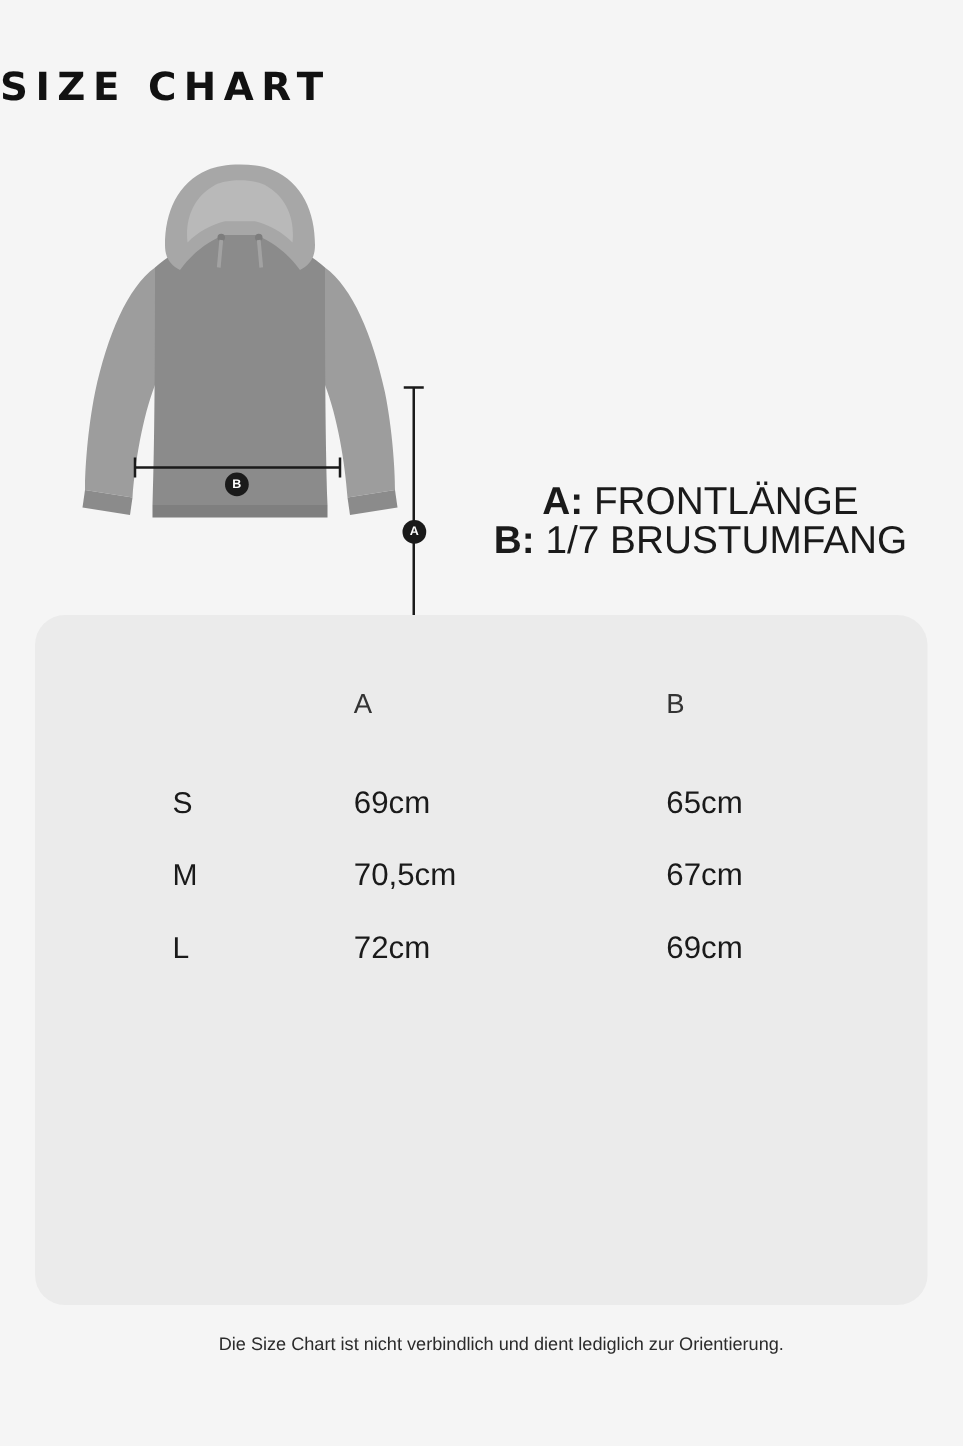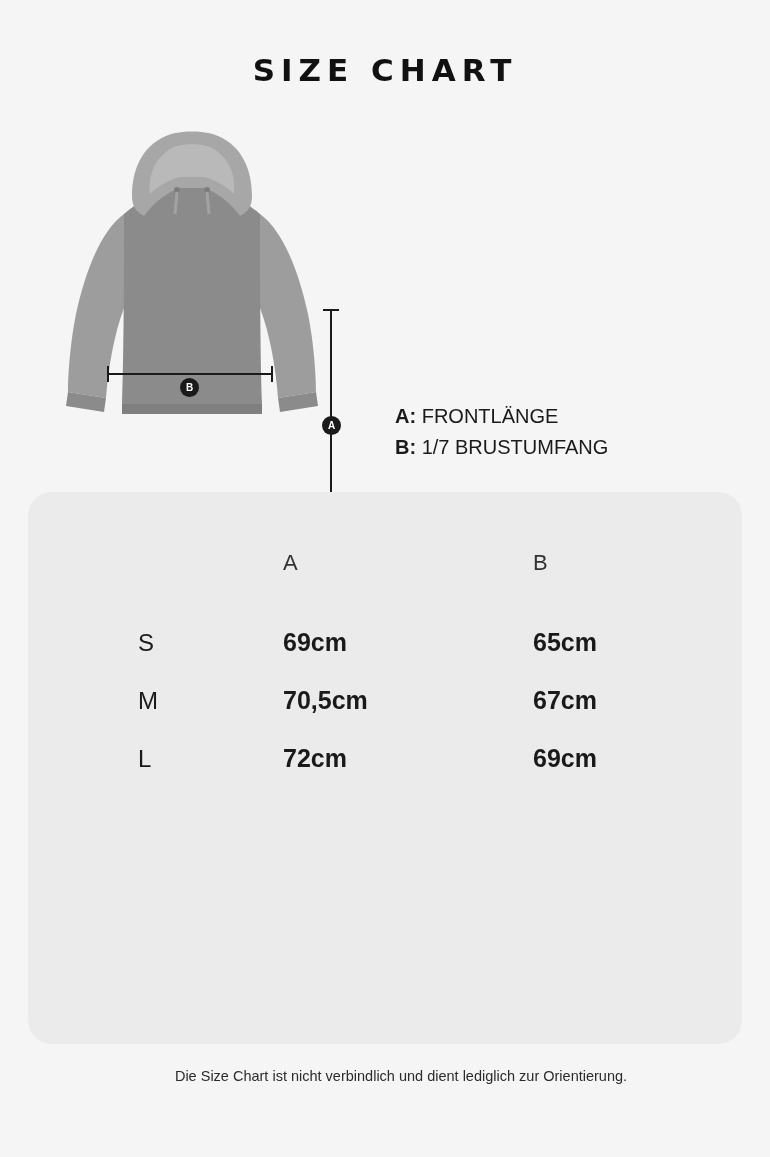--- a/index.html
+++ b/index.html
@@ -13,21 +13,20 @@
   .page {
     position: relative;
     width: 770px;
     height: 1157px;
     background: #f5f5f5;
     overflow: hidden;
   }
 
   
   .title {
-    text-align: center;
     font-size: 31px;
     font-weight: bold;
     letter-spacing: 6px;
     margin-top: 52px;
     color: #111;
     font-family: "DejaVu Sans", sans-serif;
   }
 
   
   .illustration {
@@ -111,24 +110,25 @@
     background: #1a1a1a;
   }
   .arrow-b .cap-left { left: 3px; }
   .arrow-b .cap-right { right: 3px; }
   .badge-b { left: 180px; top: 268px; }
 
   
   .legend {
     position: absolute;
     left: 395px;
-    top: 291px;
-    font-size: 20px;
+    top: 275px;
+    font-size: 31px;
     line-height: 31px;
     color: #1a1a1a;
+    text-align: center;
   }
   .legend .key { font-weight: bold; }
   .legend .row { white-space: nowrap; }
 
   
   .card {
     position: absolute;
     left: 28px;
     top: 492px;
     width: 714px;
@@ -149,21 +149,21 @@
     padding-bottom: 52px;
     text-align: left;
   }
   table.size-table td {
     font-size: 24px;
     padding-bottom: 29px;
     text-align: left;
     color: #1a1a1a;
   }
   table.size-table td.val {
-    font-weight: bold;
+    font-weight: normal;
     font-size: 25px;
   }
   .col-size { width: 255px; padding-left: 110px; }
   .col-a { width: 250px; }
   .col-b { width: auto; }
   th.col-size { padding-left: 110px; }
   th.col-a, td.col-a { padding-left: 0px; }
 
   
   .note {

